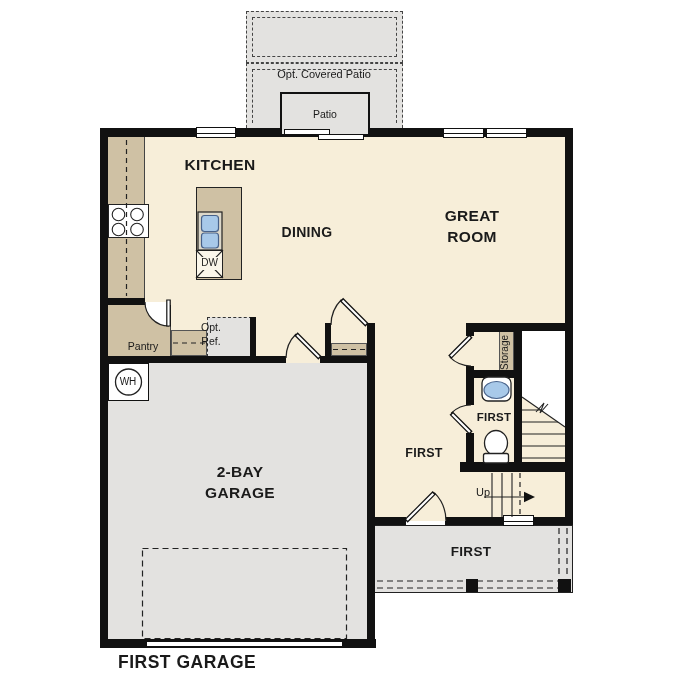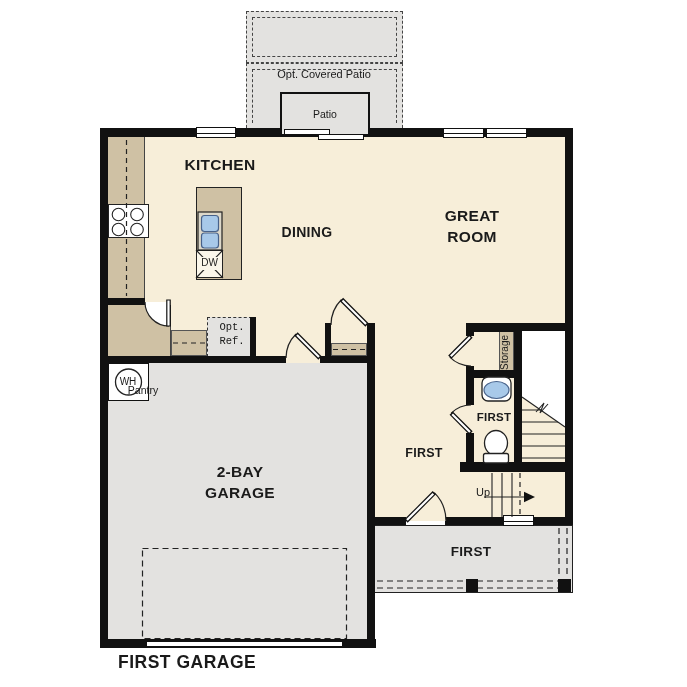--- a/index.html
+++ b/index.html
@@ -176,22 +176,22 @@
       <line class="leafb" x1="406" y1="521" x2="434.3" y2="492.7"></line>
       <line class="leafw" x1="407" y1="520" x2="433.3" y2="493.7"></line>
     </g>
   </svg>
 
   <div class="lbl" style="left:324px;top:68px;font-size:11px;">Opt. Covered Patio</div>
   <div class="lbl" style="left:325px;top:108px;font-size:10.5px;">Patio</div>
   <div class="lbl room" style="left:220px;top:155px;font-size:15.5px;">KITCHEN</div>
   <div class="lbl room" style="left:307px;top:224px;font-size:14px;">DINING</div>
   <div class="lbl room wrap" style="left:472px;top:205px;width:74px;font-size:15.5px;line-height:21px;">GREAT ROOM</div>
-  <div class="lbl" style="left:143px;top:340px;font-size:10.5px;margin-top:44px;">Pantry</div>
-  <div class="lbl wrap" style="left:232px;top:321px;width:34px;font-size:10.5px;line-height:13.5px;font-family:Liberation Mono, monospace;">Opt. Ref.</div>
+  <div class="lbl" style="left:143px;top:340px;font-size:10.5px;">Pantry</div>
+  <div class="lbl wrap" style="left:211px;top:321px;width:34px;font-size:10.5px;line-height:13.5px;">Opt. Ref.</div>
   <div class="lbl" style="left:128px;top:375.5px;font-size:10px;">WH</div>
   <div class="lbl" style="left:209.5px;top:257px;font-size:10px;background:#faf6ea;padding:0 1px;">DW</div>
   <div class="lbl room wrap" style="left:240px;top:461px;width:104px;font-size:15.5px;line-height:21px;">2-BAY GARAGE</div>
   <div class="lbl room" style="left:424px;top:446px;font-size:12.5px;">FIRST</div>
   <div class="lbl room" style="left:494px;top:410px;font-size:11.5px;">FIRST</div>
   <div class="vert" style="left:499px;top:333px;width:15px;height:38px;font-size:10px;">Storage</div>
   <div class="lbl" style="left:476px;top:486px;font-size:11px;transform:none;">Up</div>
   <div class="lbl room" style="left:471px;top:544px;font-size:13.5px;">FIRST</div>
   <div class="lbl room" style="left:118px;top:652px;font-size:17.5px;letter-spacing:.5px;transform:none;">FIRST GARAGE</div>
 

